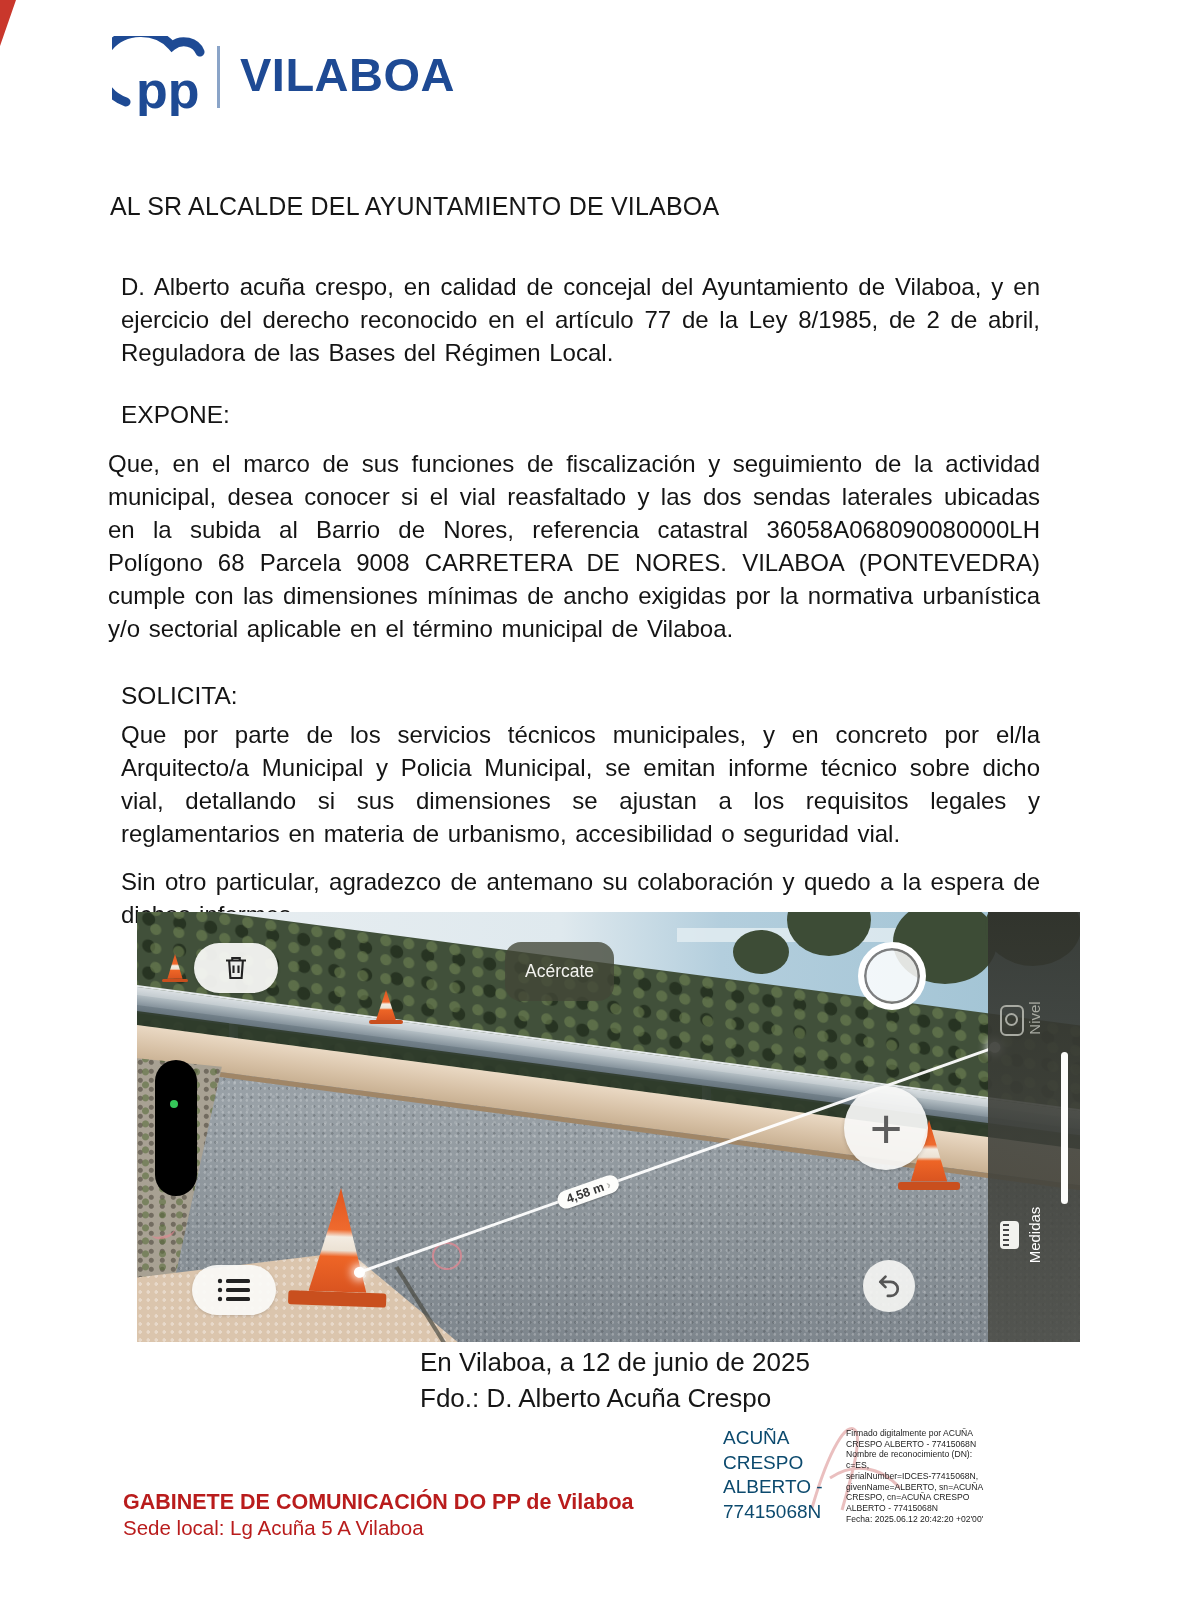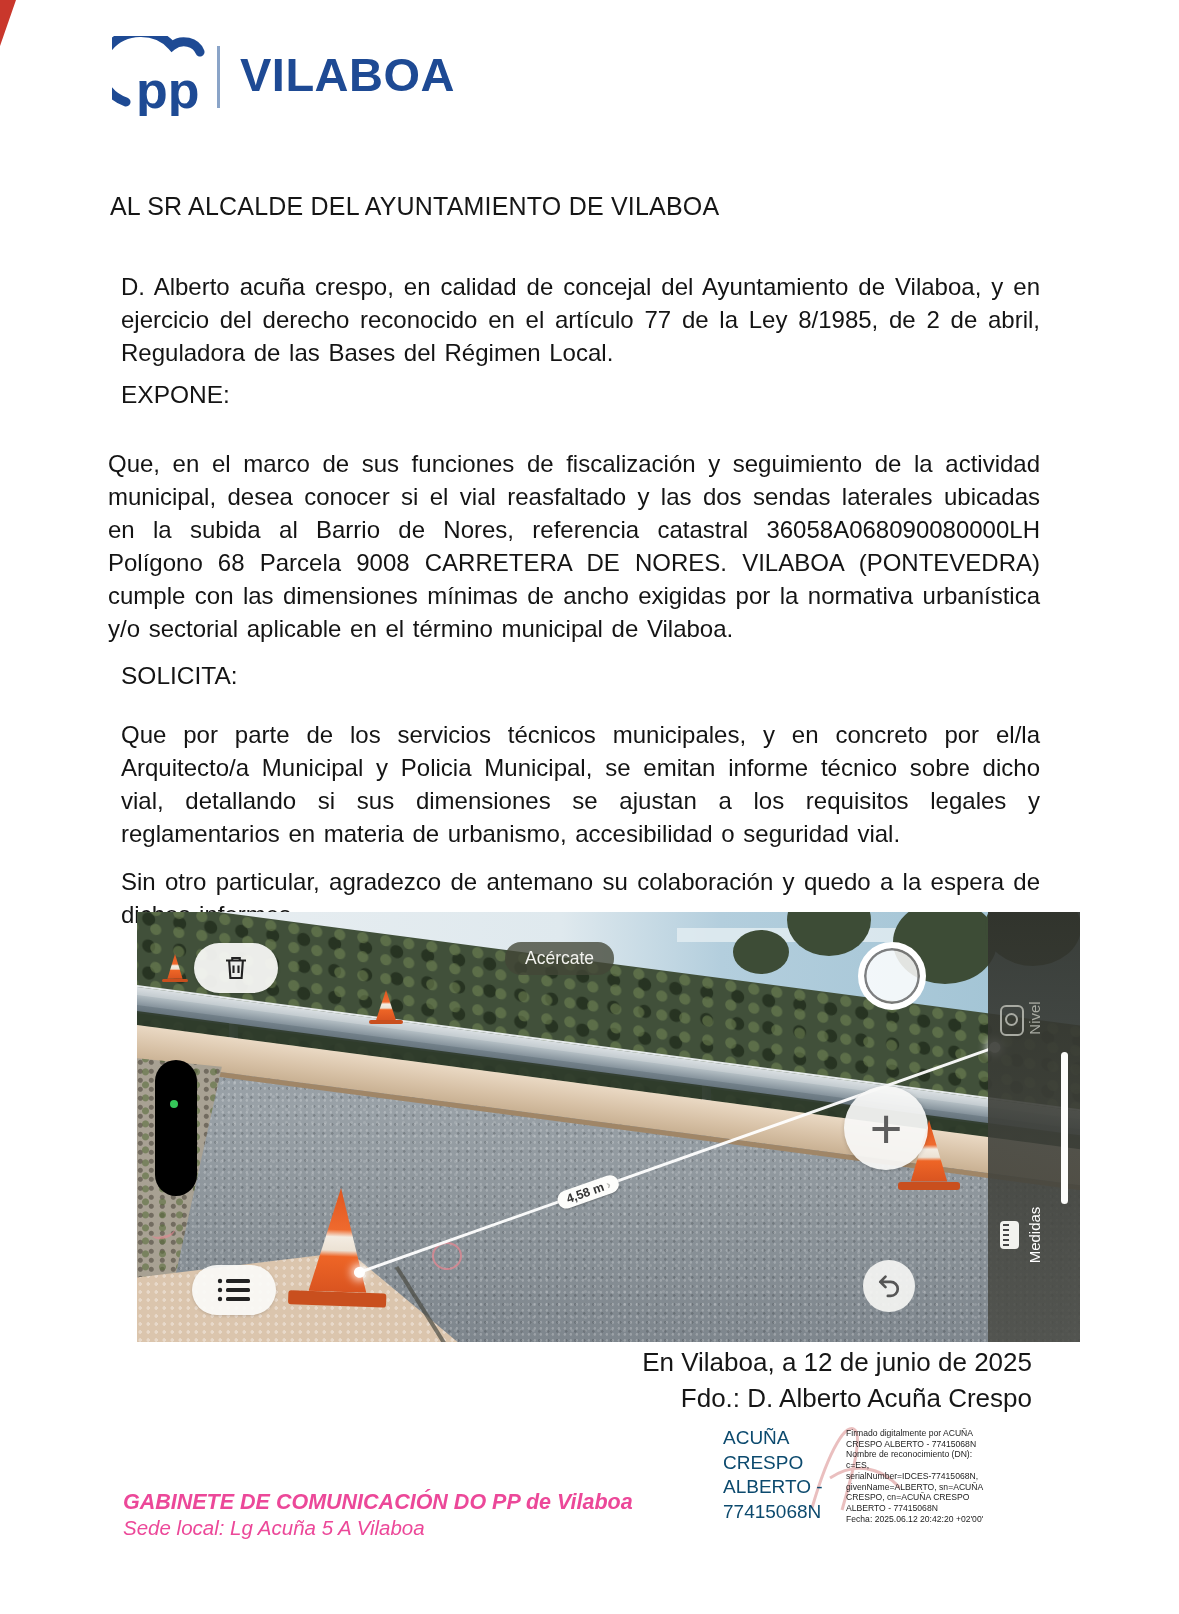--- a/index.html
+++ b/index.html
@@ -2,22 +2,22 @@
 <html><head>
 <meta charset="utf-8">
 <style>
   html,body{margin:0;padding:0;background:#ffffff;}
   .page{position:relative;width:1092px;height:1614px;background:#ffffff;overflow:hidden;
         font-family:"Liberation Sans","DejaVu Sans",sans-serif;color:#111;}
   .abs{position:absolute;}
   
   .title{position:absolute;left:110px;top:192px;font-size:25px;letter-spacing:.2px;color:#161616;}
   .para{position:absolute;text-align:justify;font-size:24px;line-height:33px;color:#141414;word-spacing:2px;}
-  .label{position:absolute;font-size:24.5px;color:#141414;}
-  .dateblock{position:absolute;left:420px;top:1344px;width:612px;text-align:right;
+  .label{position:absolute;font-size:24.5px;color:#141414;margin-top:20px;}
+  .dateblock{position:absolute;left:420px;top:1344px;width:612px;
              font-size:26px;line-height:36px;color:#161616;}
   
   .logo-divider{position:absolute;left:217px;top:46px;width:3px;height:62px;background:#8aa4c8;}
   .brand{position:absolute;left:240px;top:47px;font-size:47px;font-weight:bold;color:#1e4a94;letter-spacing:.5px;}
   .corner-red{position:absolute;left:0;top:0;width:16px;height:46px;background:#c9372c;
               clip-path:polygon(0 0,100% 0,0 100%);}
   .page-edge{position:absolute;left:1166px;top:0;width:3px;height:1614px;
              background:linear-gradient(90deg,#ececec,#cfcfcf);}
   
   .photo{position:absolute;left:137px;top:912px;width:943px;height:430px;overflow:hidden;
@@ -78,21 +78,21 @@
   .measure-dot{position:absolute;left:-5px;top:-4px;width:11px;height:11px;border-radius:50%;background:#fff;
                box-shadow:0 0 8px 3px rgba(255,255,255,.8);}
   .measure-dot.end{left:auto;right:-4px;}
   .measure-pill{position:absolute;left:36%;top:50%;transform:translate(-50%,-50%);background:#fdfdfb;
                 border-radius:10px;padding:2px 9px;font-size:12.5px;font-weight:bold;color:#333;white-space:nowrap;
                 box-shadow:0 1px 2px rgba(0,0,0,.25);}
   .measure-pill .chev{color:#b9b9b4;margin-left:3px;font-weight:bold;}
   
   .pill-btn{position:absolute;width:84px;height:50px;border-radius:25px;background:rgba(250,250,248,.93);
             display:flex;align-items:center;justify-content:center;box-shadow:0 1px 3px rgba(0,0,0,.15);}
-  .hint{position:absolute;left:368px;top:30px;padding:6px 20px;border-radius:16px;
+  .hint{position:absolute;left:368px;top:30px;padding:19px 20px;border-radius:16px;
         background:rgba(66,71,55,.78);color:#f2f2ee;font-size:17.5px;}
   .shutter{position:absolute;left:721px;top:30px;width:56px;height:56px;border-radius:50%;
            border:6px solid #fff;background:rgba(255,255,255,.85);
            box-shadow:inset 0 0 0 2.5px rgba(30,30,30,.55);}
   .capsule{position:absolute;left:18px;top:148px;width:42px;height:136px;border-radius:21px;background:#000;}
   .cam-dot{position:absolute;left:15px;top:40px;width:8px;height:8px;border-radius:50%;background:#35c759;}
   .plus-btn{position:absolute;left:707px;top:174px;width:84px;height:84px;border-radius:50%;
             background:rgba(248,248,246,.93);display:flex;align-items:center;justify-content:center;
             font-size:56px;font-weight:300;color:#5d5d5d;box-shadow:0 1px 4px rgba(0,0,0,.18);}
   .undo-btn{position:absolute;left:726px;top:348px;width:52px;height:52px;border-radius:50%;
@@ -107,21 +107,21 @@
   .ruler-icon{position:absolute;left:12px;top:309px;width:19px;height:28px;background:#f2f2ee;border-radius:4px;}
   .ruler-icon::before{content:"";position:absolute;left:3px;top:3px;width:6px;height:22px;
      background:repeating-linear-gradient(180deg,#444 0 2px,transparent 2px 5px);}
   .slider-line{position:absolute;left:73px;top:140px;width:7px;height:152px;border-radius:4px;background:#fdfdfb;}
   
   .sig-name{position:absolute;left:723px;top:1426px;font-size:19px;line-height:24.5px;color:#0c4a6e;
             white-space:pre-line;}
   .sig-details{position:absolute;left:846px;top:1428px;font-size:8.6px;line-height:10.7px;color:#1c1c1c;
                white-space:pre-line;}
   .flourish{position:absolute;left:792px;top:1416px;opacity:.55;}
-  .footer{position:absolute;left:123px;top:1489px;color:#ec4899;font-size:20.5px;line-height:26px;font-style:italic;}
+  .footer{position:absolute;left:123px;top:1489px;color:#b91c1c;font-size:20.5px;line-height:26px;}
   .footer .f1{font-weight:bold;font-size:21.5px;}
 </style>
 </head>
 <body>
 
 <div class="page">
 
   <div class="corner-red"></div>
   <div class="page-edge"></div>
 

